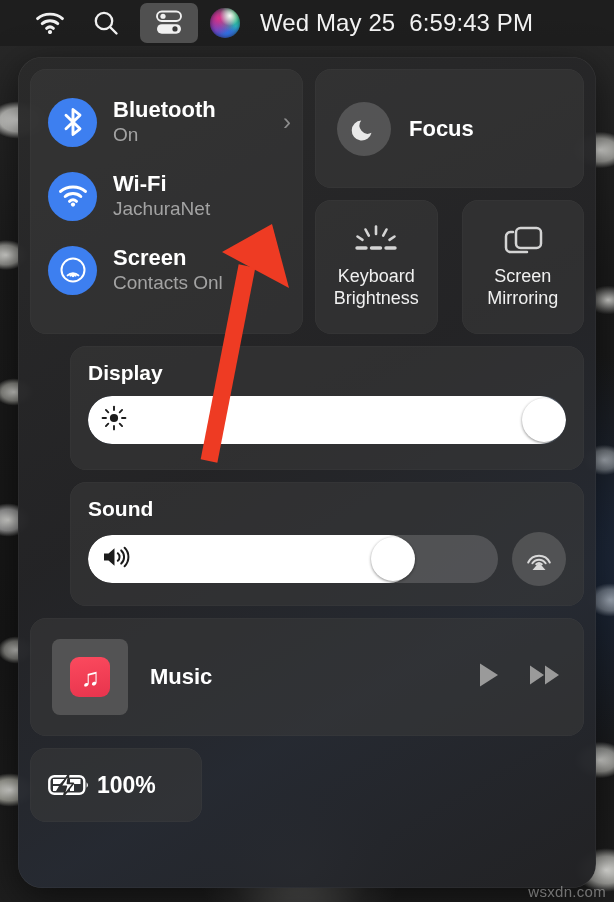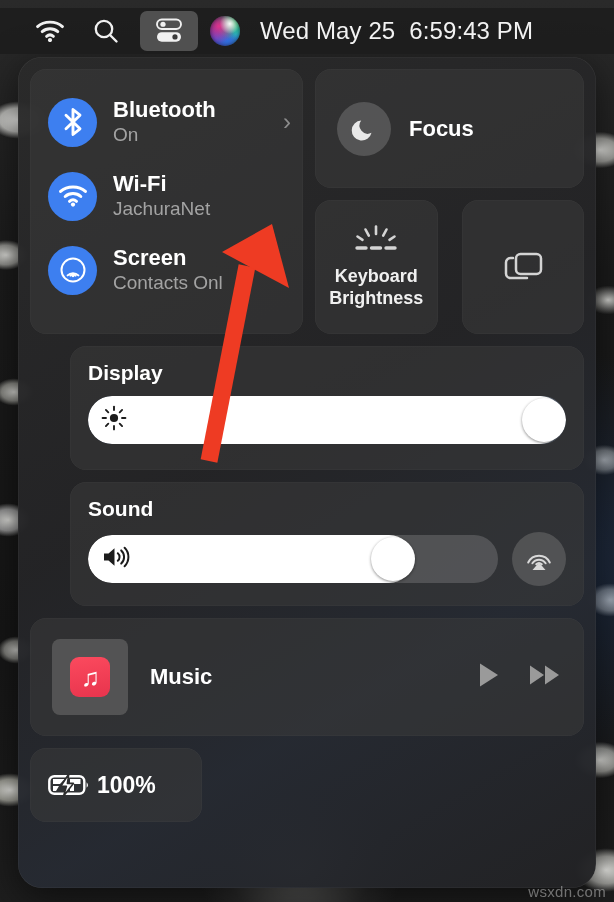--- a/index.html
+++ b/index.html
@@ -36,21 +36,21 @@
       linear-gradient(180deg, #2a2a2a 0%, #1b1b1b 30%, #161616 70%, #1e1e1e 100%);
     filter: blur(0.4px);
   }
   #wallpaper-tint {
     position: absolute; inset: 0;
     background: radial-gradient(ellipse 280px 300px at 560px 560px, rgba(40,70,120,.45) 0%, rgba(30,50,90,0) 70%);
   }
 
   
   #menubar {
-    position: absolute; top: 8px; left: 0;
+    position: absolute; top: 0; left: 0;
     width: 614px; height: 46px;
     background: rgba(28,28,28,.88);
     display: flex; align-items: center;
     z-index: 20;
   }
   .mb-item {
     display: flex; align-items: center; justify-content: center;
     height: 40px;
     border-radius: 7px;
   }
@@ -144,21 +144,21 @@
     width: 54px; height: 54px; border-radius: 50%;
     background: rgba(120,120,120,.5);
     display: flex; align-items: center; justify-content: center;
     flex: 0 0 auto;
   }
   .focus-label {
     color: #fff; font-size: 22px; font-weight: bold;
     margin-left: 18px;
   }
 
-  .tile-row { display: flex; gap: 24px; height: 134px; font-weight: bold; }
+  .tile-row { display: flex; gap: 24px; height: 134px; }
   .tile {
     flex: 1;
     display: flex; flex-direction: column;
     align-items: center; justify-content: center;
     gap: 8px;
     text-align: center;
   }
   .tile-label {
     color: #f0f0f0; font-size: 18px; line-height: 22px;
     padding: 0 6px;
@@ -374,20 +374,21 @@
               <line x1="33" y1="23" x2="42" y2="23" stroke="#d4d4d4" stroke-width="3.4" stroke-linecap="round"></line>
             </svg>
             <div class="tile-label">Keyboard Brightness</div>
           </div>
 
           <div class="card tile">
             <svg width="44" height="32" viewBox="0 0 44 32">
               <rect x="15" y="3" width="25" height="20" rx="4.5" stroke="#d4d4d4" stroke-width="2.5" fill="none"></rect>
               <path d="M26 27 H9.5 A4.5 4.5 0 0 1 5 22.5 V11.5 A4.5 4.5 0 0 1 9.5 7 H12" stroke="#d4d4d4" stroke-width="2.5" fill="none" stroke-linecap="round" stroke-linejoin="round"></path>
             </svg>
+            <div class="tile-label">Screen Mirroring</div>
           </div>
         </div>
       </div>
     </div>
 
     <div class="card" id="display-card">
       <div class="sec-title">Display</div>
       <div class="slider-row">
         <div class="slider" id="display-slider">
           <div class="slider-fill" id="display-fill" style="width: 476.4px;"></div>

